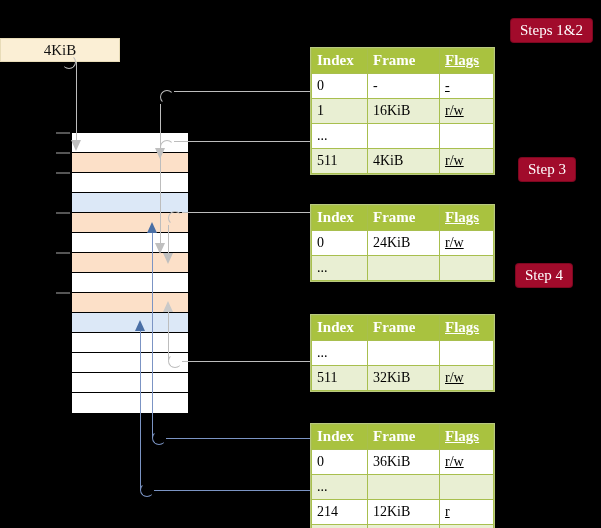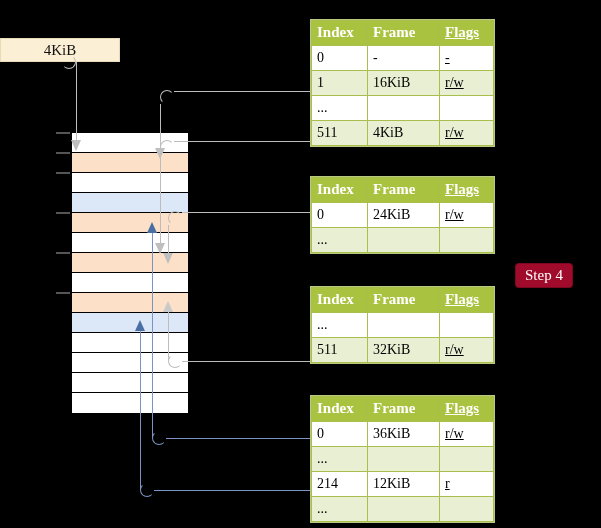--- a/index.html
+++ b/index.html
@@ -39,20 +39,21 @@
   }
 
   
   .ptable {
     position: absolute;
     border-collapse: collapse;
     background: #FFFFFF;
     font-size: 14px;
     font-family: "Liberation Serif", "DejaVu Serif", serif;
     box-shadow: 0 0 0 1px #b9c97e;
+    margin-top: 28px;
   }
   .ptable td, .ptable th {
     border: 1px solid #A8BF4E;
     padding: 1px 5px 2px 5px;
     height: 25px;
     text-align: left;
     color: #000000;
     font-weight: normal;
     white-space: nowrap;
   }
@@ -131,20 +132,22 @@
 </style>
 </head>
 <body>
 
 <div id="stage">
 
   <div class="frame-box" style="left:0px; top:38px; width:120px; height:24px;">
     <span>4KiB</span>
   </div>
 
+  <div class="step-badge" style="left:511px; top:19px;">Steps 1&amp;2</div>
+  <div class="step-badge" style="left:519px; top:158px;">Step 3</div>
   <div class="step-badge" style="left:516px; top:264px;">Step 4</div>
 
   <div id="memcol">
       <div class="mrow white" style="top: 0px; height: 20px;">
         <div class="tick" style="top: -1px;"></div>
       </div>
       <div class="mrow orange" style="top: 20px; height: 20px;">
         <div class="tick" style="top: -1px;"></div>
       </div>
       <div class="mrow white" style="top: 40px; height: 20px;">

